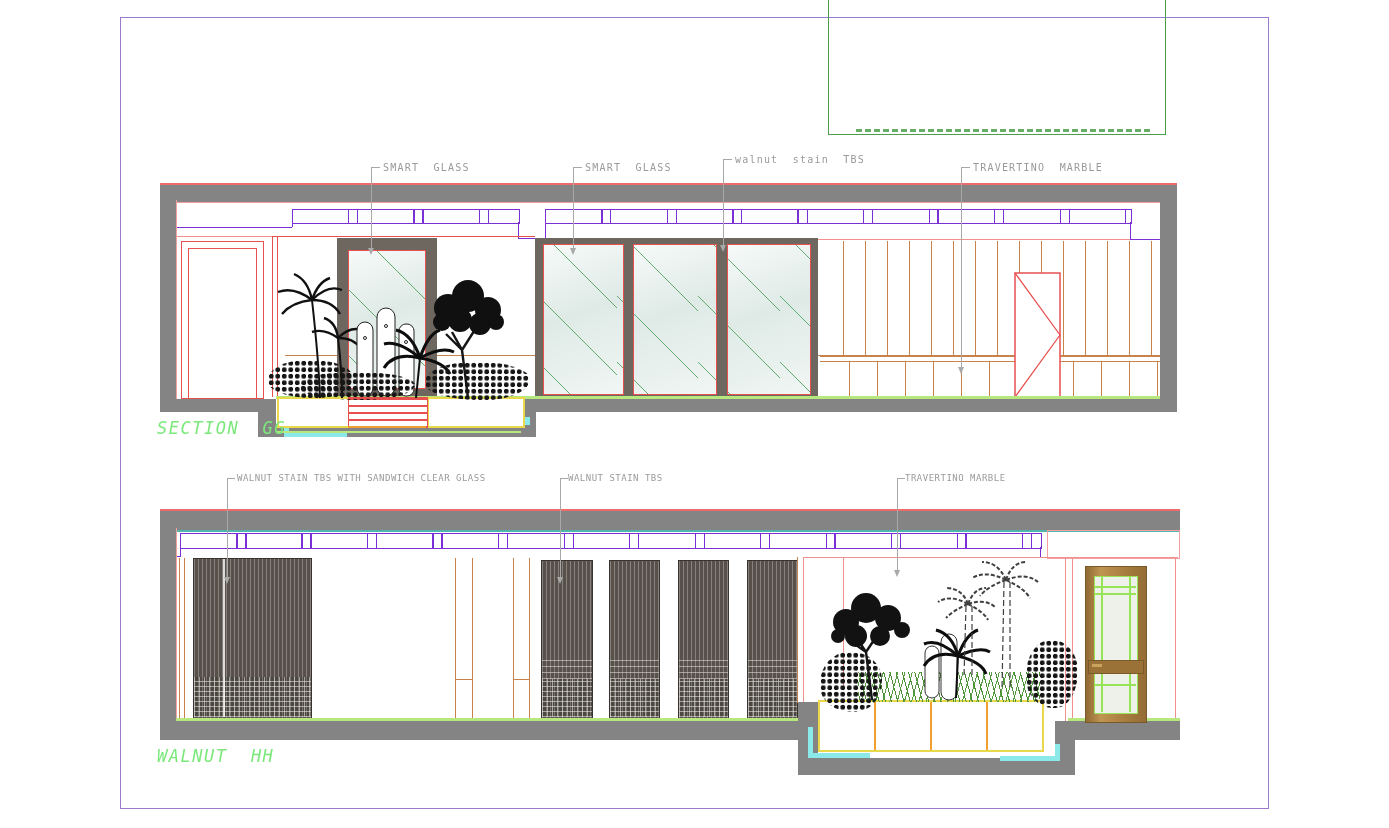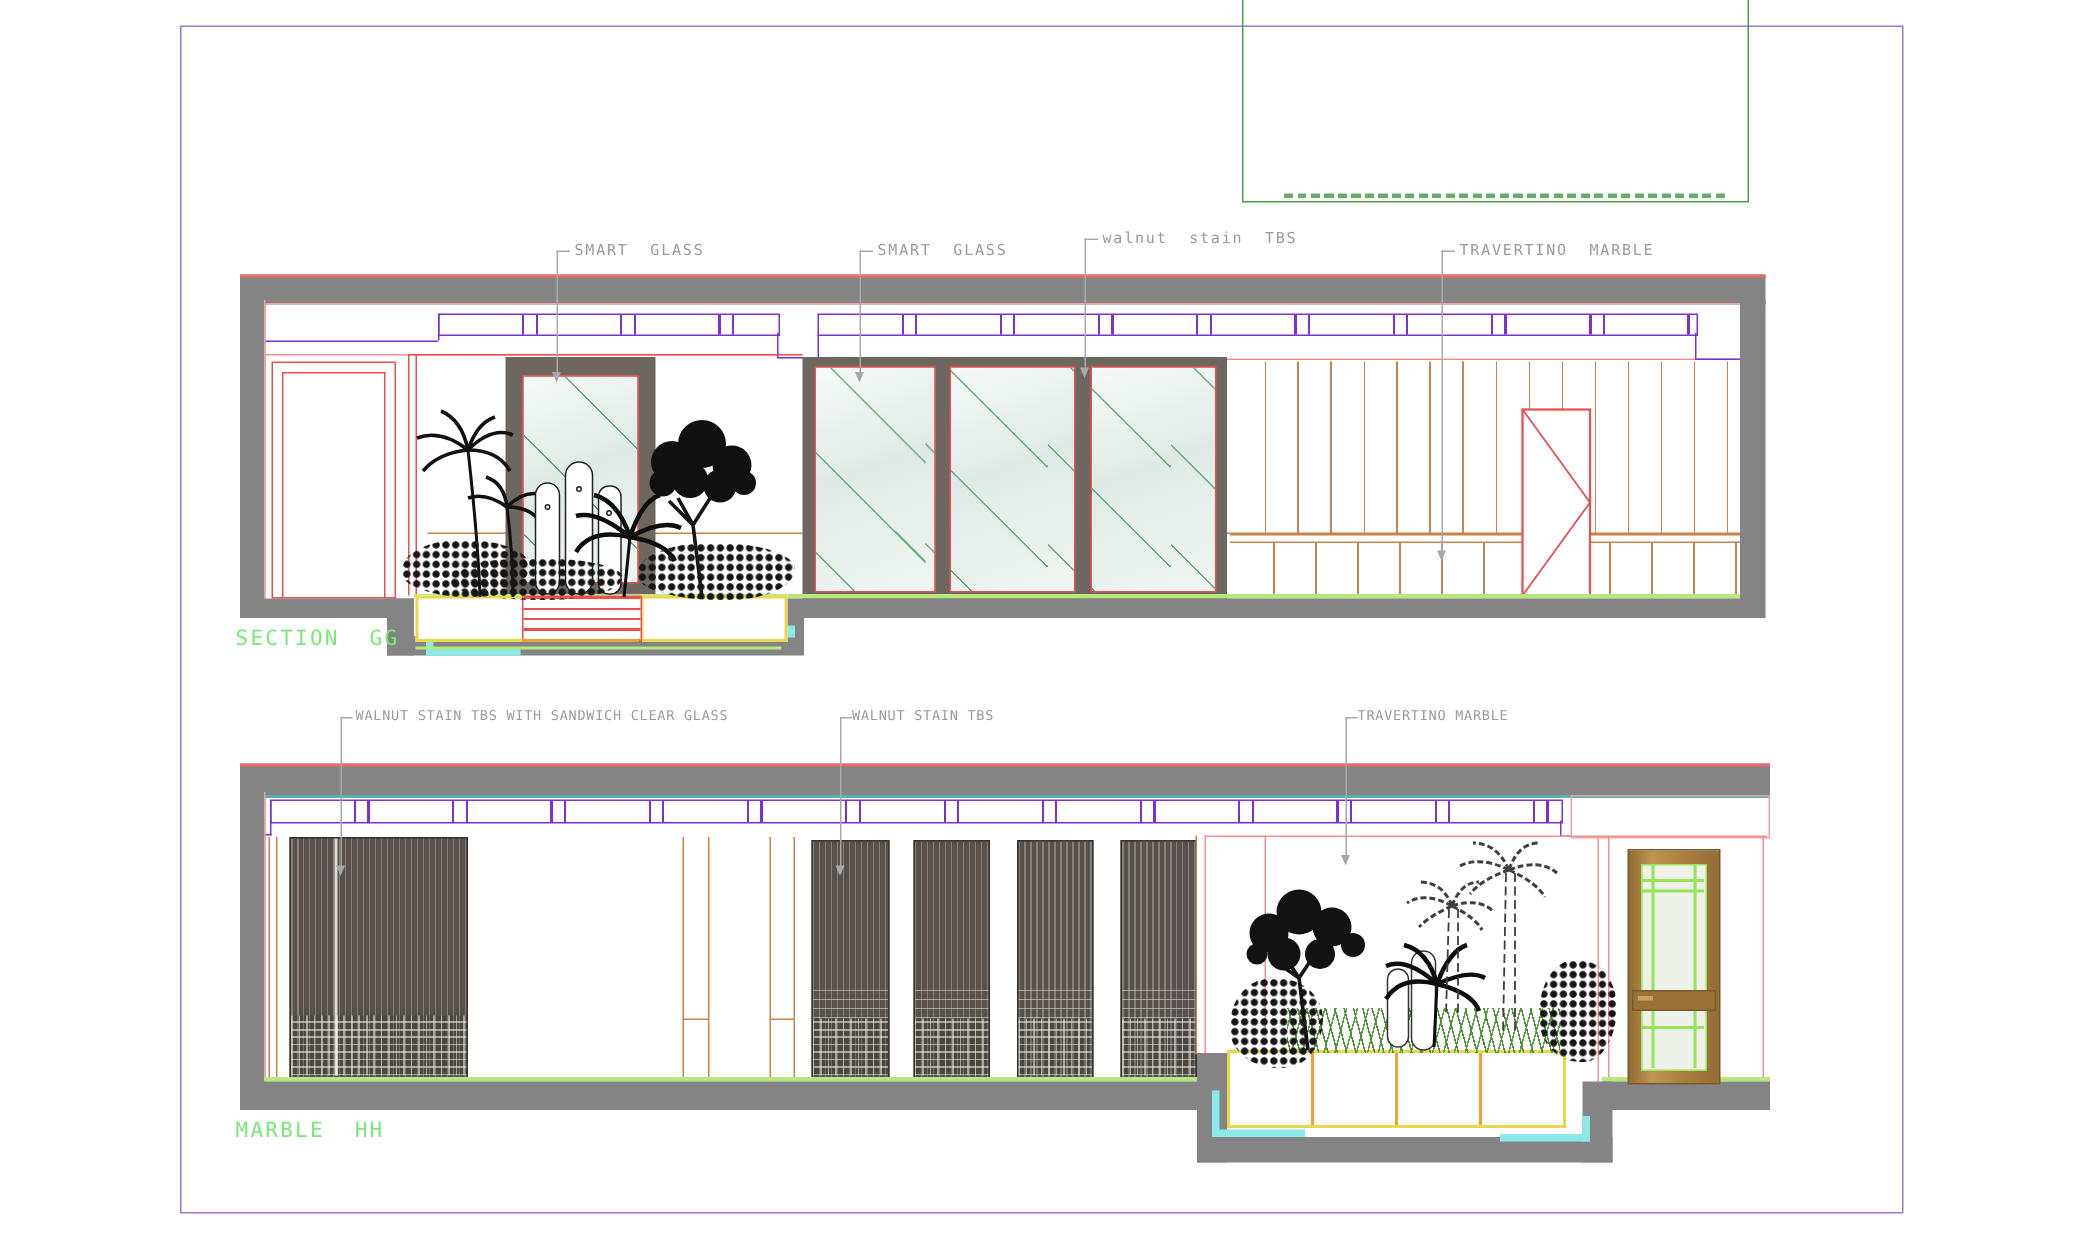--- a/index.html
+++ b/index.html
@@ -26,21 +26,21 @@
   .planter{background:#fff;border:2px solid var(--planter_yellow,#e8d84a);}
   .cyanL{border-left:5px solid var(--accent_cyan,#8ce9e9);border-bottom:5px solid var(--accent_cyan,#8ce9e9);}
   .cyanR{border-right:5px solid var(--accent_cyan,#8ce9e9);border-bottom:5px solid var(--accent_cyan,#8ce9e9);}
   .cyanbar{background:var(--accent_cyan,#8ce9e9);}
   .greenfloor{background:var(--floor_green,#b6e87e);}
   .lbl{position:absolute;font-size:10px;color:var(--label_gray,#9a9a9a);letter-spacing:1.2px;white-space:pre;}
   .lbl.sm{font-size:9px;letter-spacing:.5px;}
   .leader{position:absolute;width:1px;background:#a8a8a8;}
   .ltick{position:absolute;height:1px;background:#a8a8a8;}
   .larrow{position:absolute;width:0;height:0;border:3px solid transparent;border-top:7px solid #a8a8a8;}
-  .title{position:absolute;font-size:14px;color:var(--text_green,#7ce87c);letter-spacing:1.5px;white-space:pre;}
+  .title{position:absolute;font-size:17px;color:var(--text_green,#7ce87c);letter-spacing:1.5px;white-space:pre;font-style:italic;}
   .grass{background-image:repeating-linear-gradient(75deg,transparent 0 2px,#4e8f3a 2px 3px,transparent 3px 6px),repeating-linear-gradient(105deg,transparent 0 3px,#57a041 3px 4px,transparent 4px 7px);}
 </style>
 </head>
 <body>
 
 <div id="canvas">
 
   <div class="abs" style="left:120px;top:17px;width:1147px;height:790px;border:1px solid var(--frame_purple,#9b79cf);"></div>
   <div class="abs" style="left:828px;top:-6px;width:336px;height:139px;border:1px solid var(--ref_green,#4aa04a);"></div>
   <div class="abs" style="left:856px;top:129px;width:294px;height:3px;background:repeating-linear-gradient(90deg,var(--ref_green,#4aa04a) 0 6px,transparent 6px 9px);opacity:.85;"></div>
@@ -310,15 +310,15 @@
   <div class="ltick" style="left:560px;top:478px;width:8px;"></div>
   <div class="leader" style="left:560px;top:478px;height:104px;"></div>
   <div class="larrow" style="left:557px;top:577px;"></div>
   <span class="lbl sm" style="left:568px;top:473px;">WALNUT STAIN TBS</span>
 
   <div class="ltick" style="left:897px;top:478px;width:8px;"></div>
   <div class="leader" style="left:897px;top:478px;height:97px;"></div>
   <div class="larrow" style="left:894px;top:570px;"></div>
   <span class="lbl sm" style="left:905px;top:473px;">TRAVERTINO MARBLE</span>
 
-  <span class="title" style="left:157px;top:746px;">MARBLE  HH</span>
+  <span class="title" style="left:157px;top:746px;">WALNUT  HH</span>
 
 </div>
 
 </body></html>

